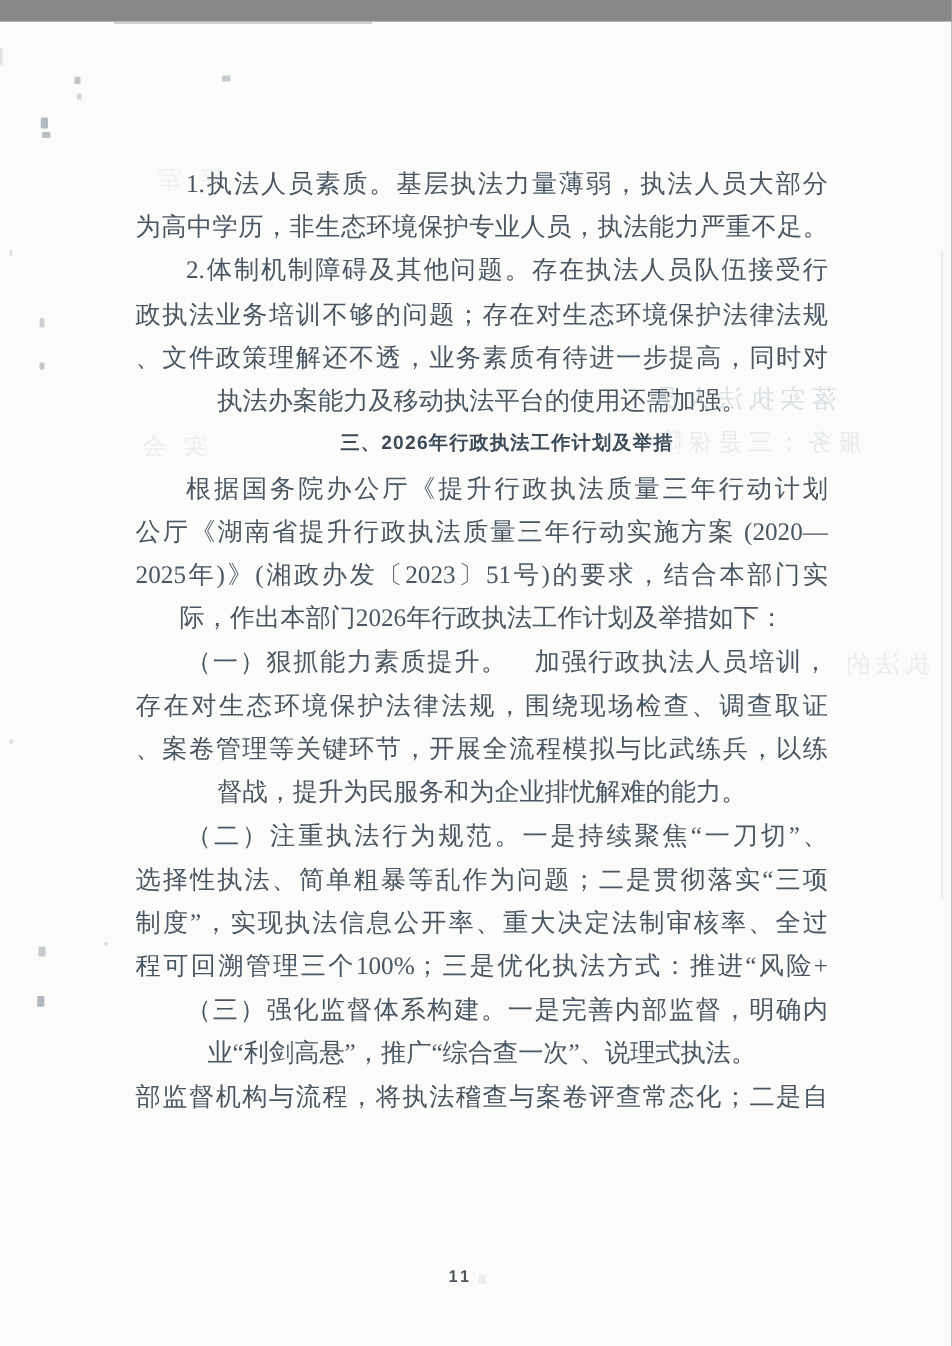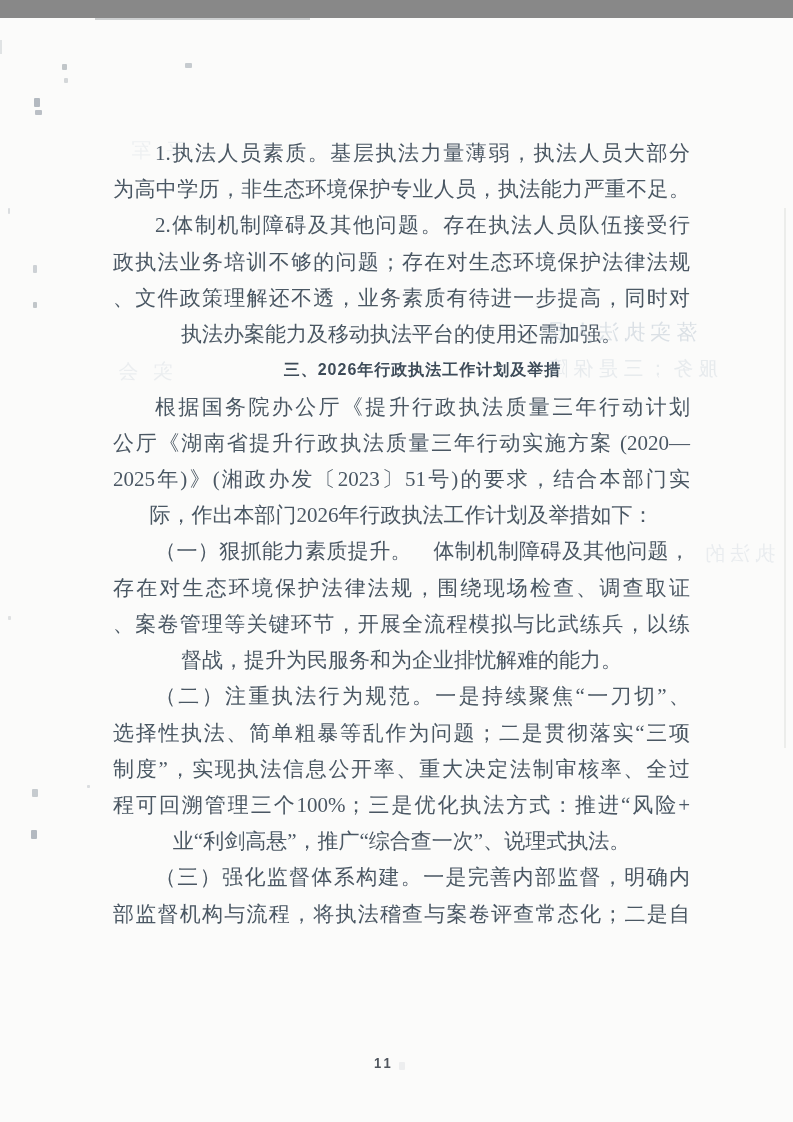--- a/index.html
+++ b/index.html
@@ -99,30 +99,30 @@
       <div class="line fill">为高中学历，非生态环境保护专业人员，执法能力严重不足。</div>
       <div class="line fill indent">2.体制机制障碍及其他问题。存在执法人员队伍接受行</div>
       <div class="line fill">政执法业务培训不够的问题；存在对生态环境保护法律法规</div>
       <div class="line fill">、文件政策理解还不透，业务素质有待进一步提高，同时对</div>
       <div class="line">执法办案能力及移动执法平台的使用还需加强。</div>
       <div class="line indent heading">三、2026年行政执法工作计划及举措</div>
       <div class="line fill indent">根据国务院办公厅《提升行政执法质量三年行动计划</div>
       <div class="line fill">公厅《湖南省提升行政执法质量三年行动实施方案 (2020—</div>
       <div class="line fill">2025年)》(湘政办发〔2023〕51号)的要求，结合本部门实</div>
       <div class="line">际，作出本部门2026年行政执法工作计划及举措如下：</div>
-      <div class="line fill indent">（一）狠抓能力素质提升。　体制机制障碍及其他问题，</div>
+      <div class="line fill indent">（一）狠抓能力素质提升。　加强行政执法人员培训，</div>
       <div class="line fill">存在对生态环境保护法律法规，围绕现场检查、调查取证</div>
       <div class="line fill">、案卷管理等关键环节，开展全流程模拟与比武练兵，以练</div>
       <div class="line">督战，提升为民服务和为企业排忧解难的能力。</div>
       <div class="line fill indent">（二）注重执法行为规范。一是持续聚焦“一刀切”、</div>
       <div class="line fill">选择性执法、简单粗暴等乱作为问题；二是贯彻落实“三项</div>
       <div class="line fill">制度”，实现执法信息公开率、重大决定法制审核率、全过</div>
       <div class="line fill">程可回溯管理三个100%；三是优化执法方式：推进“风险+</div>
+      <div class="line fill indent">（三）强化监督体系构建。一是完善内部监督，明确内</div>
       <div class="line">业“利剑高悬”，推广“综合查一次”、说理式执法。</div>
-      <div class="line fill indent">（三）强化监督体系构建。一是完善内部监督，明确内</div>
       <div class="line fill">部监督机构与流程，将执法稽查与案卷评查常态化；二是自</div>
     </div>
 
   <div id="bleed-layer">
       <span class="bleed" style="left: 541px; top: 300px; font-size: 21px; opacity: 0.3;">落实执法人员</span>
       <span class="bleed" style="left: 543px; top: 337px; font-size: 20px; opacity: 0.18;">服务；三是保障</span>
       <span class="bleed" style="left: 113px; top: 340px; font-size: 20px; opacity: 0.15;">实 会</span>
       <span class="bleed" style="left: 700px; top: 522px; font-size: 20px; opacity: 0.16;">执法的</span>
       <span class="bleed" style="left: 126px; top: 119px; font-size: 20px; opacity: 0.12;">平 军</span>
     </div>

